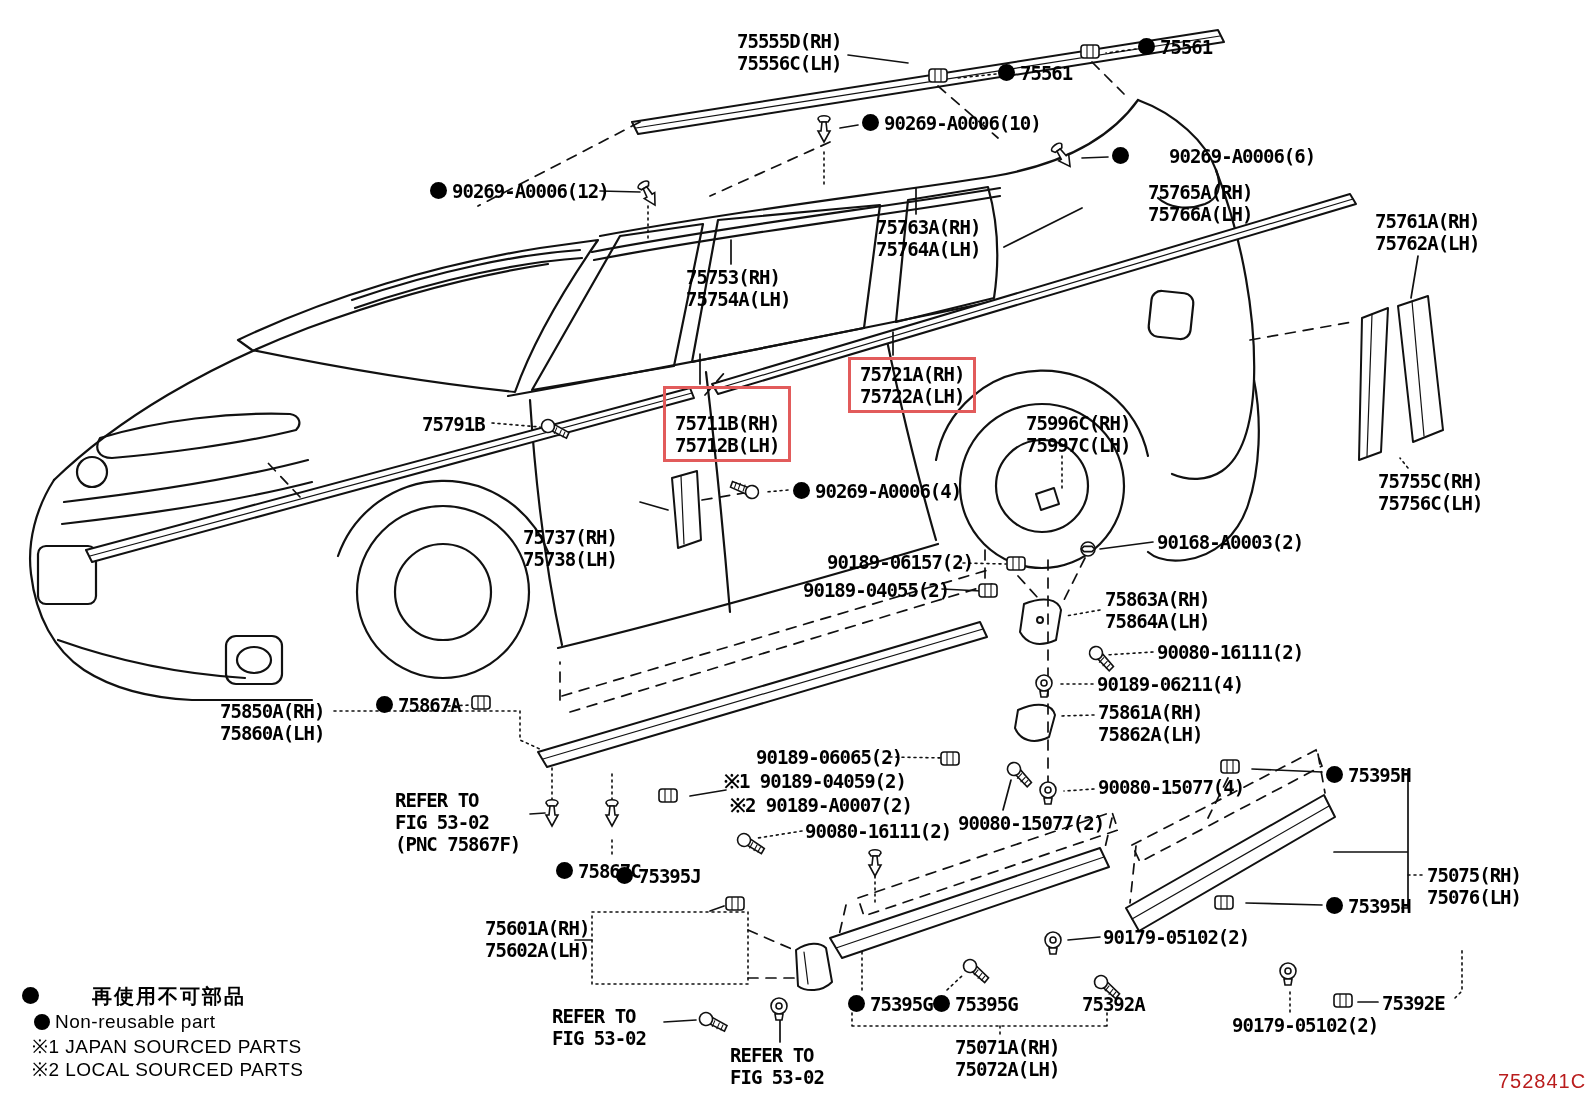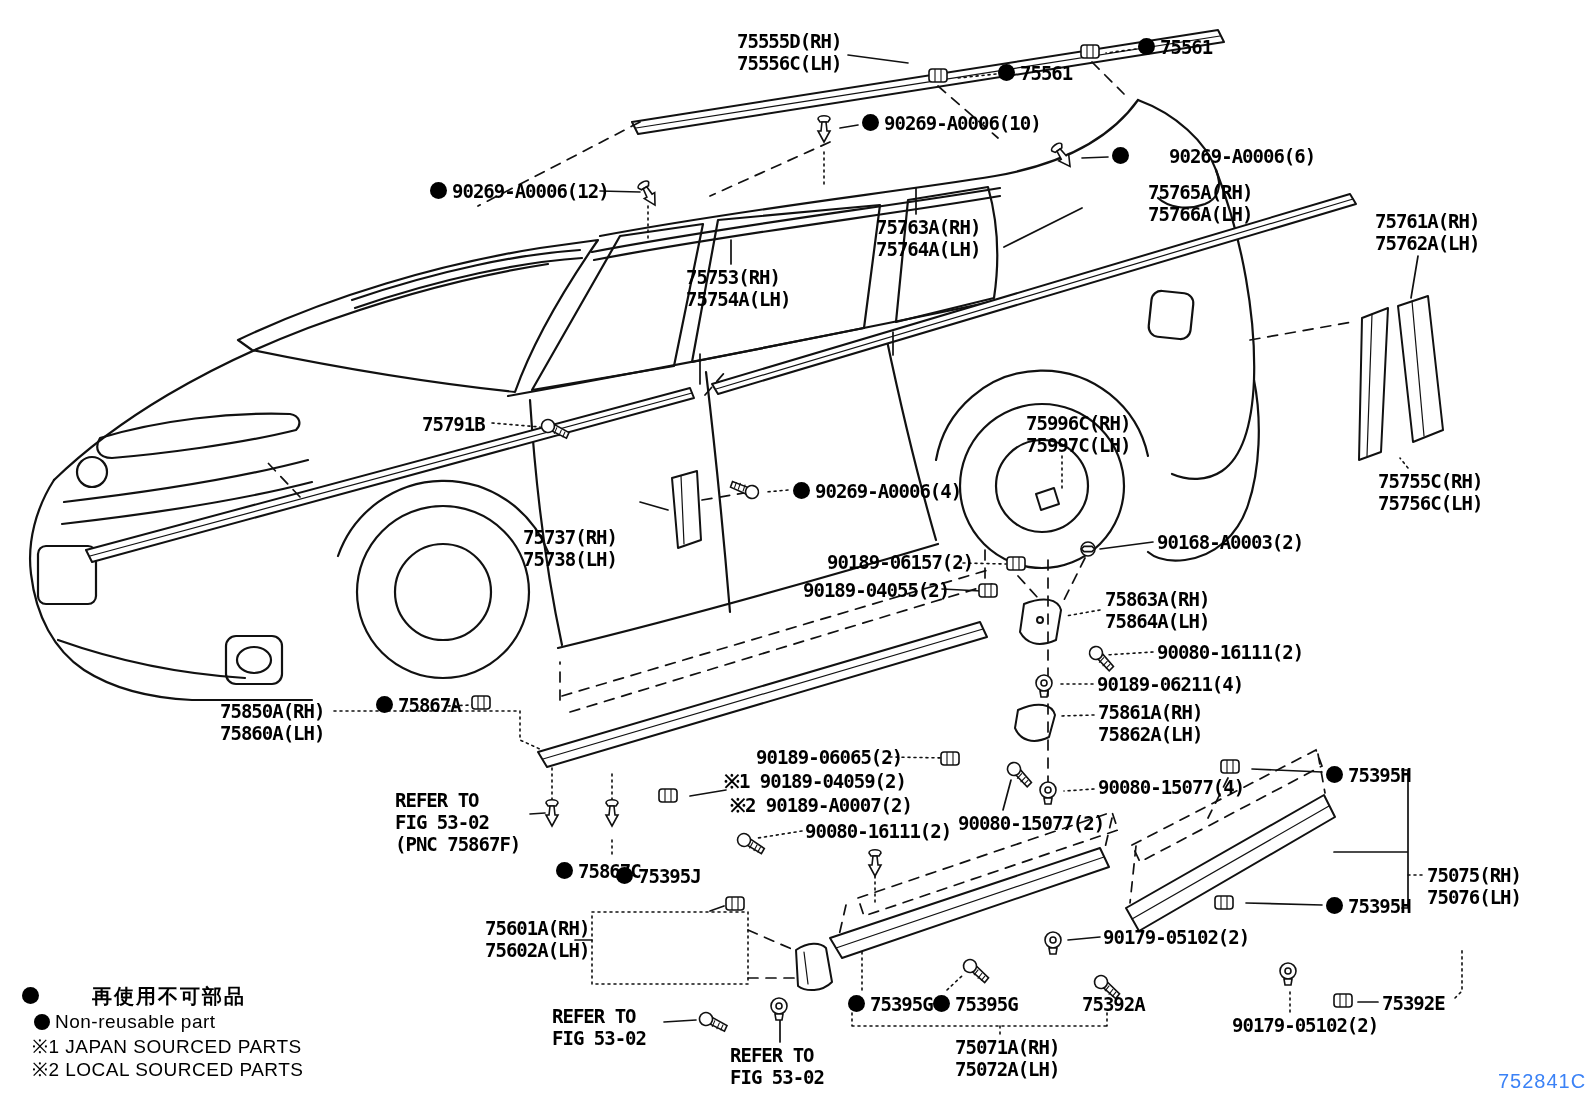--- a/index.html
+++ b/index.html
@@ -9,21 +9,21 @@
   #label-layer{position:absolute;left:0;top:0;width:100%;height:100%;}
   .lbl{position:absolute;display:flex;align-items:flex-start;white-space:nowrap;color:#000;
        font:700 19px/22px "DejaVu Sans Mono",monospace;letter-spacing:-1px;}
   .lbl .dot{flex:none;width:17px;height:17px;border-radius:50%;background:#000;margin:2px 5px 0 0;}
   .lbl .ln{display:block;}
   .lbl.boxed{border:3px solid #e25b5b;padding:3px 9px;align-items:flex-end;}
   .lbl.sans{font:400 19px/24px "Liberation Sans",sans-serif;letter-spacing:0.5px;margin-left:12px;}
   .lbl.sans .dot{width:16px;height:16px;margin-top:4px;}
   .lbl.cjk{font:700 20px/24px "DejaVu Sans",sans-serif;letter-spacing:2px;gap:48px;}
   .lbl.cjk .dot{margin-top:3px;}
-  .lbl.fig{font:400 20px/22px "Liberation Sans",sans-serif;color:#3b82f6;letter-spacing:1px;}
+  .lbl.fig{font:400 20px/22px "Liberation Sans",sans-serif;color:#b91c1c;letter-spacing:1px;}
 </style>
 </head>
 <body>
 
 <div id="page">
   <svg class="art" width="1592" height="1099" viewBox="0 0 1592 1099">
     <defs>
       <g id="icon-screw" fill="#fff" stroke="#111" stroke-width="1.6">
         <path d="M2,-4 L22,1 L21,7 L1,3 Z"></path>
         <circle cx="0" cy="0" r="6.5"></circle>
@@ -237,20 +237,32 @@
         <span class="txt">
           <span class="ln">90269-A0006(12)</span>
         </span>
       </div>
       <div class="lbl" style="left: 686px; top: 266px;">
         <span class="txt">
           <span class="ln">75753(RH)</span>
           <span class="ln">75754A(LH)</span>
         </span>
       </div>
+      <div class="lbl boxed" style="left: 848px; top: 357px; border-color: rgb(226, 91, 91);">
+        <span class="txt">
+          <span class="ln">75721A(RH)</span>
+          <span class="ln">75722A(LH)</span>
+        </span>
+      </div>
+      <div class="lbl boxed" style="left: 663px; top: 386px; height: 64px; border-color: rgb(226, 91, 91);">
+        <span class="txt">
+          <span class="ln">75711B(RH)</span>
+          <span class="ln">75712B(LH)</span>
+        </span>
+      </div>
       <div class="lbl" style="left: 422px; top: 413px;">
         <span class="txt">
           <span class="ln">75791B</span>
         </span>
       </div>
       <div class="lbl" style="left: 1026px; top: 412px;">
         <span class="txt">
           <span class="ln">75996C(RH)</span>
           <span class="ln">75997C(LH)</span>
         </span>

